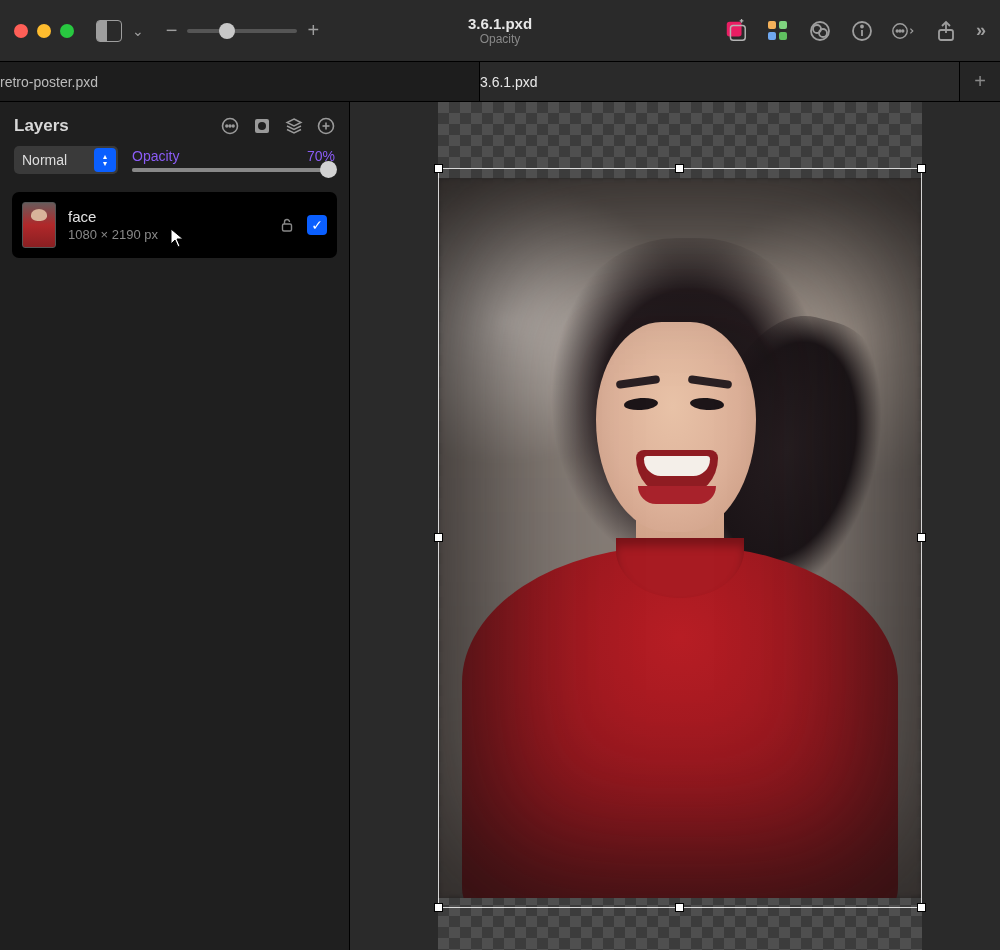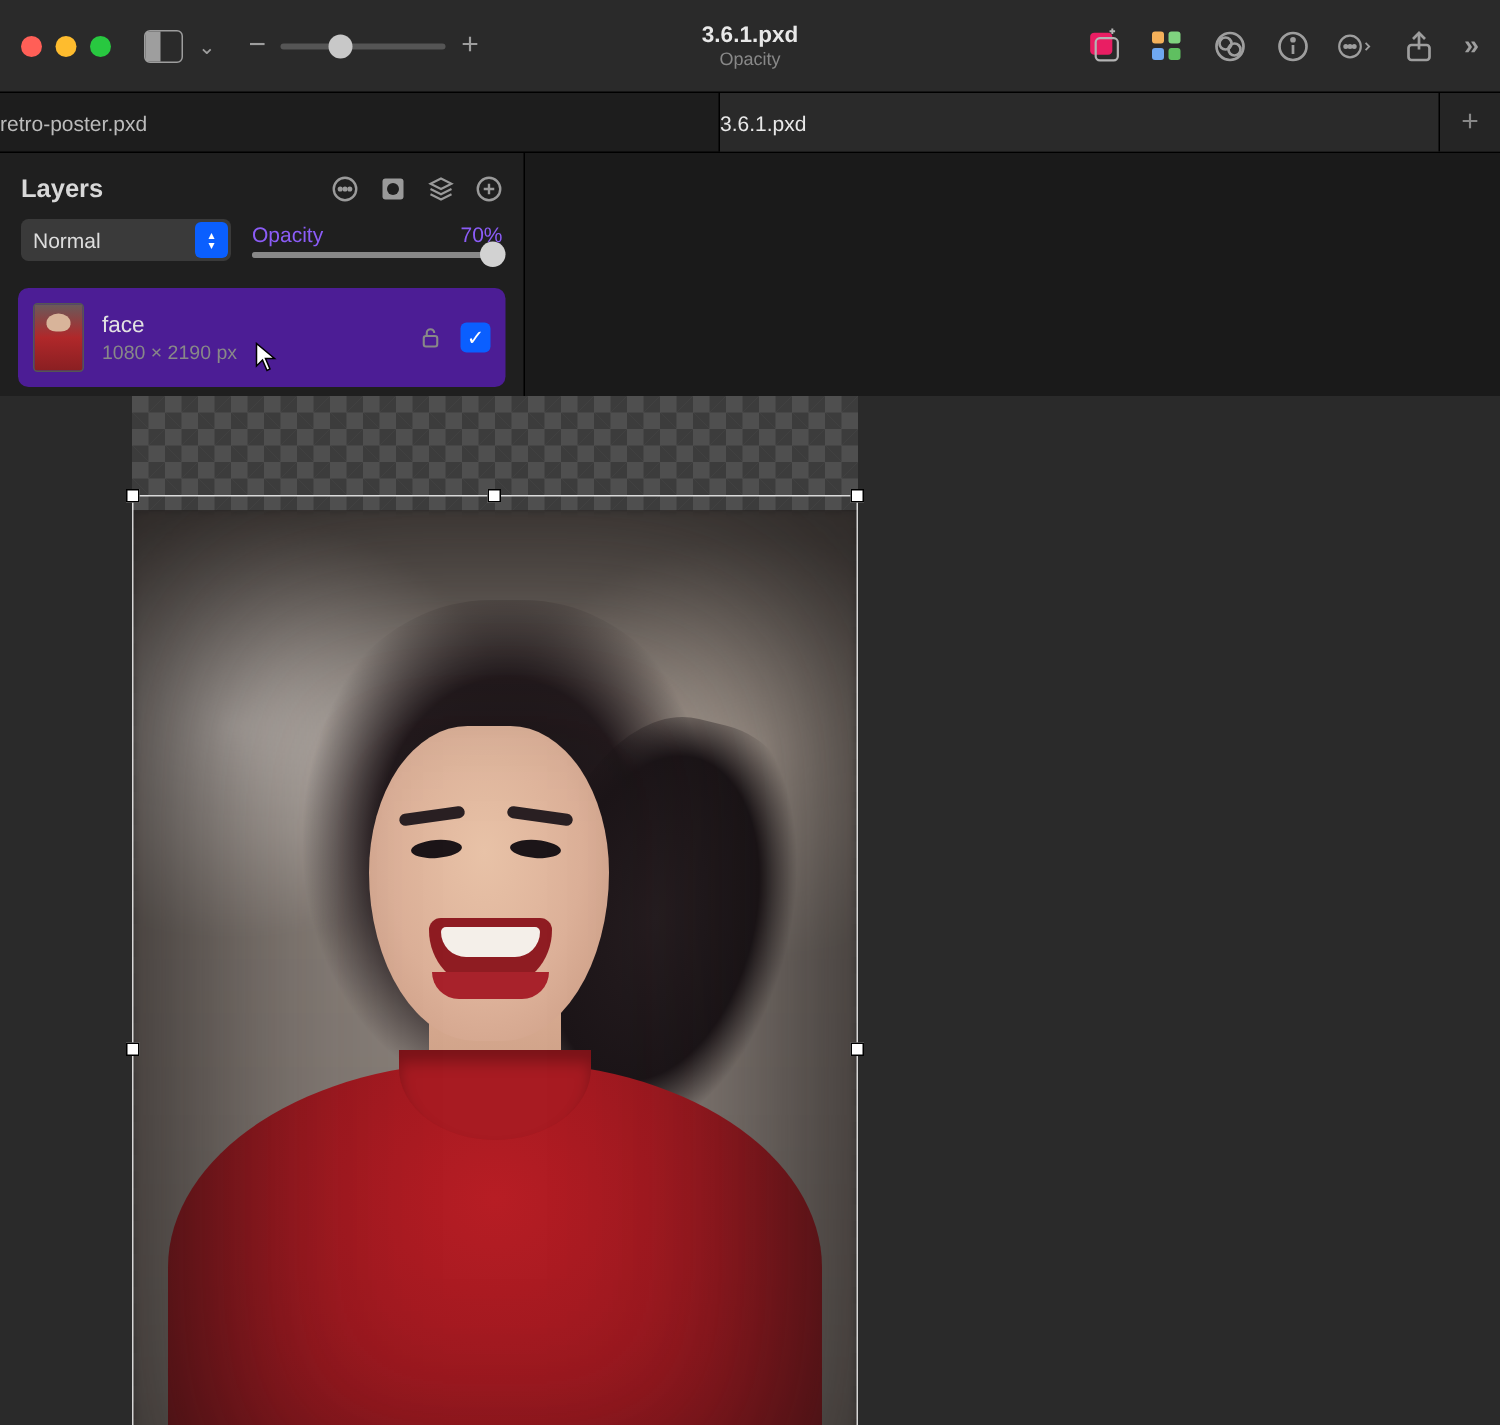--- a/index.html
+++ b/index.html
@@ -26,42 +26,42 @@
 .toolbar-right .ico { width:24px; height:24px; display:flex; align-items:center; justify-content:center; color:#9e9e9e; }
 .more-chevron { font-size:18px; color:#9e9e9e; font-weight:700; }
 
 
 .tabbar { height:40px; background:#1d1d1d; display:flex; border-bottom:1px solid #000; }
 .tab { flex:1; display:flex; align-items:center; justify-content:flex-start; font-size:14px; color:#bbb; border-right:1px solid #000; }
 .tab.active { background:#2a2a2a; color:#e8e8e8; }
 .newtab { width:40px; display:flex; align-items:center; justify-content:center; color:#888; font-size:20px; background:#252525; }
 
 
-.workspace { display:flex; height:848px;flex-direction:column; }
+.workspace { display:flex; height:848px; }
 .sidebar { width:350px; background:#1f1f1f; border-right:1px solid #000; display:flex; flex-direction:column; }
 .canvas-area { flex:1; position:relative; background:#2a2a2a; overflow:hidden; }
 
 
 .panel-head { padding:14px 14px 10px 14px; display:flex; align-items:center; justify-content:space-between; }
 .panel-head h2 { font-size:17px; font-weight:600; color:#d8d8d8; }
 .panel-head .icons { display:flex; gap:14px; color:#9a9a9a; }
 .panel-head .icons span { width:18px; height:18px; display:flex; align-items:center; justify-content:center; }
 
 
 .blend-row { display:flex; align-items:center; gap:14px; padding:0 14px 12px 14px; }
-.blend-select { width:140px; height:28px; background:#3a3a3a; border-radius:5px; display:flex; align-items:center; padding:0 8px; font-size:14px; color:#ddd; position:relative; }
+.blend-select { width:104px; height:28px; background:#3a3a3a; border-radius:5px; display:flex; align-items:center; padding:0 8px; font-size:14px; color:#ddd; position:relative; }
 .blend-select .arrows { position:absolute; right:2px; top:2px; width:22px; height:24px; background:#0a5fff; border-radius:4px; display:flex; flex-direction:column; align-items:center; justify-content:center; font-size:8px; line-height:7px; color:#fff; }
 .opacity-wrap { flex:1; }
 .opacity-labels { display:flex; justify-content:space-between; font-size:14px; color:#8b5cf6; margin-bottom:4px; }
 .opacity-slider { height:4px; background:#555; border-radius:2px; position:relative; }
 .opacity-slider .fill { position:absolute; left:0; top:0; height:100%; width:100%; background:#888; border-radius:2px; }
 .opacity-slider .knob { position:absolute; right:-2px; top:-7px; width:17px; height:17px; background:#d2d2d2; border-radius:50%; }
 
 
-.layer-item { margin:6px 12px; background:#4c1d95; border-radius:7px; padding:10px; display:flex; align-items:center; gap:12px; position:relative; }
+.layer-item { margin:6px 12px; background:#000000; border-radius:7px; padding:10px; display:flex; align-items:center; gap:12px; position:relative; }
 .layer-thumb { width:34px; height:46px; border-radius:3px; background:linear-gradient(180deg,#6a5a5a 0%,#b0282a 50%,#8a1f22 100%); border:1px solid #555; flex-shrink:0; position:relative; overflow:hidden; }
 .layer-thumb::after { content:""; position:absolute; top:6px; left:8px; width:16px; height:12px; background:#d8b49a; border-radius:50% 50% 40% 40%; }
 .layer-info .lname { font-size:15px; color:#e2e2e2; }
 .layer-info .ldim { font-size:13px; color:#888; margin-top:2px; }
 .layer-actions { margin-left:auto; display:flex; align-items:center; gap:12px; }
 .lock-ico { width:16px; height:16px; color:#888; }
 .vis-check { width:20px; height:20px; background:#0a5fff; border-radius:4px; display:flex; align-items:center; justify-content:center; color:#fff; font-size:14px; }
 
 
 .cursor-arrow { position:absolute; left:170px; top:126px; color:#fff; font-size:18px; pointer-events:none;}

